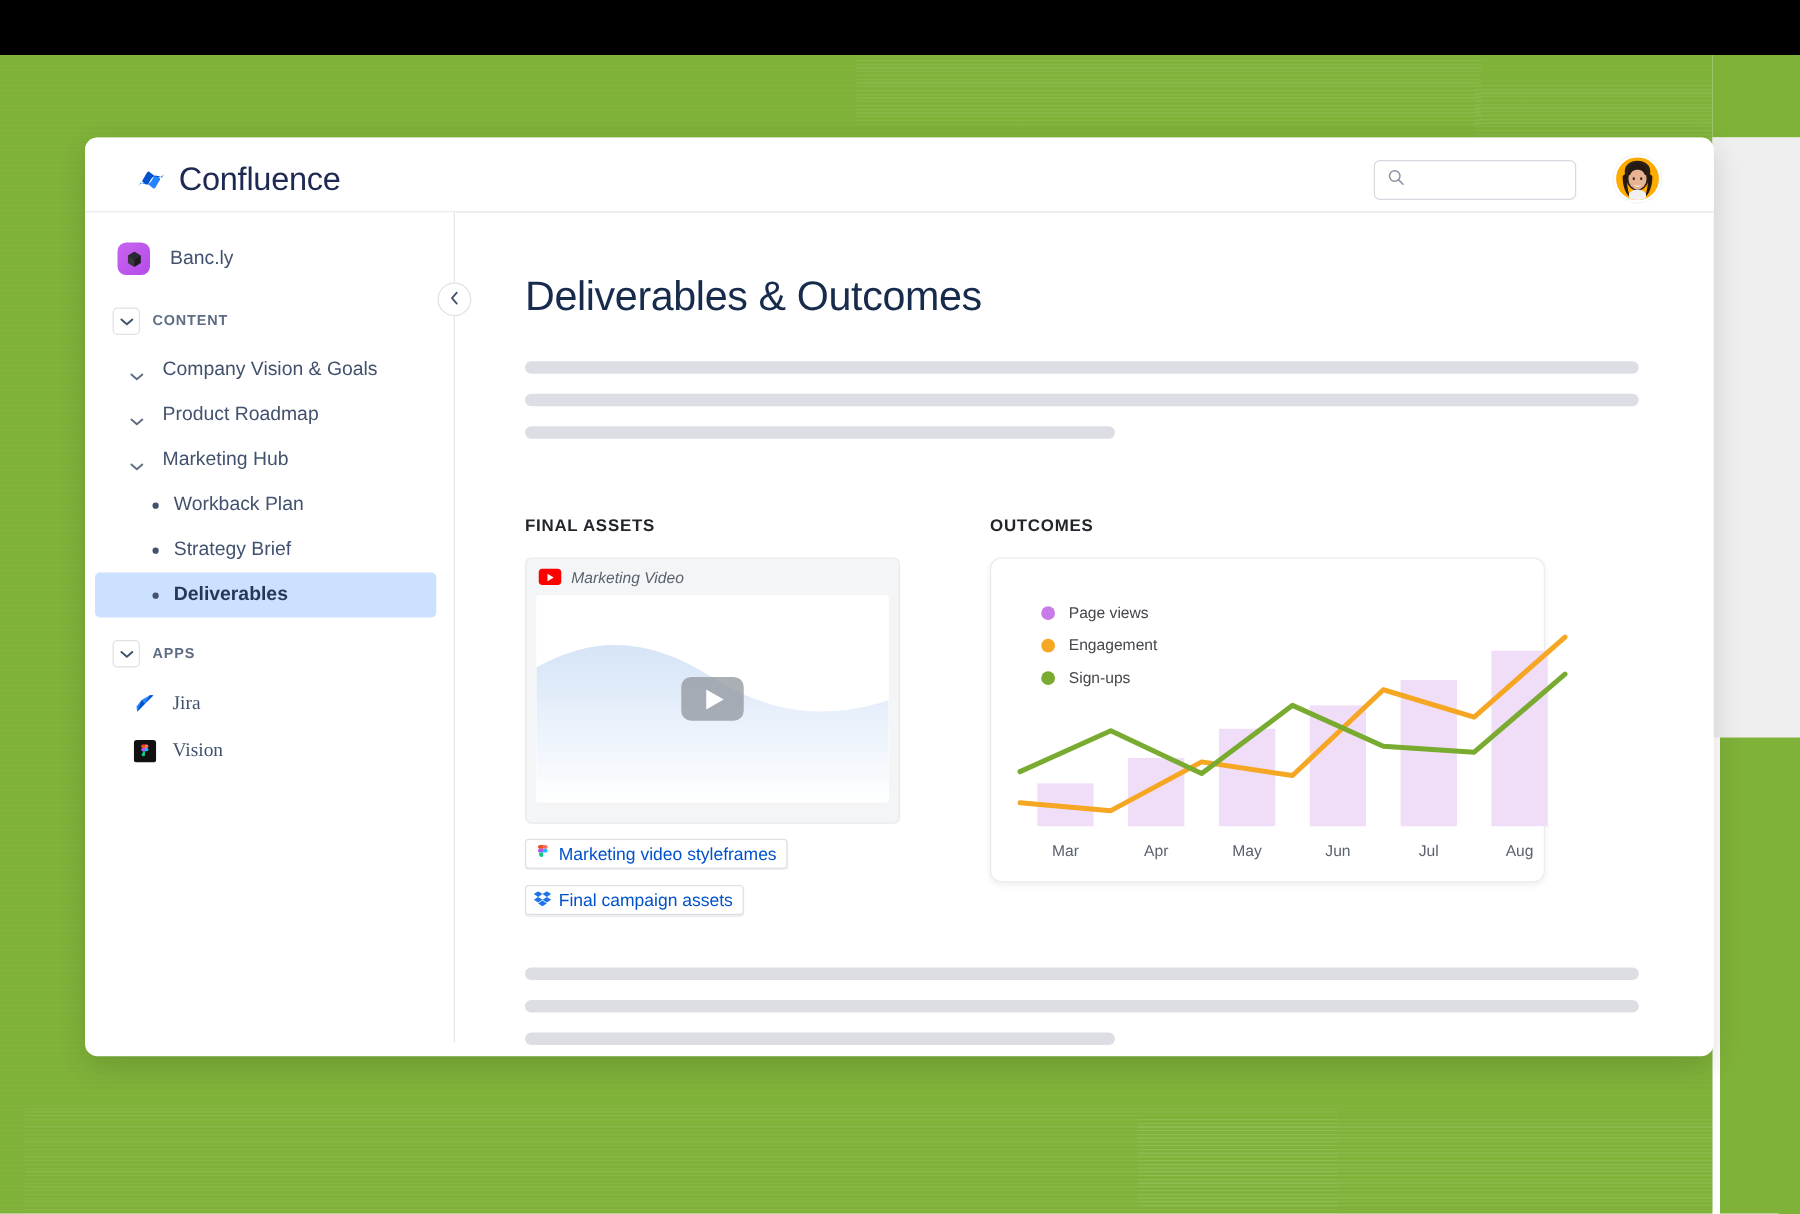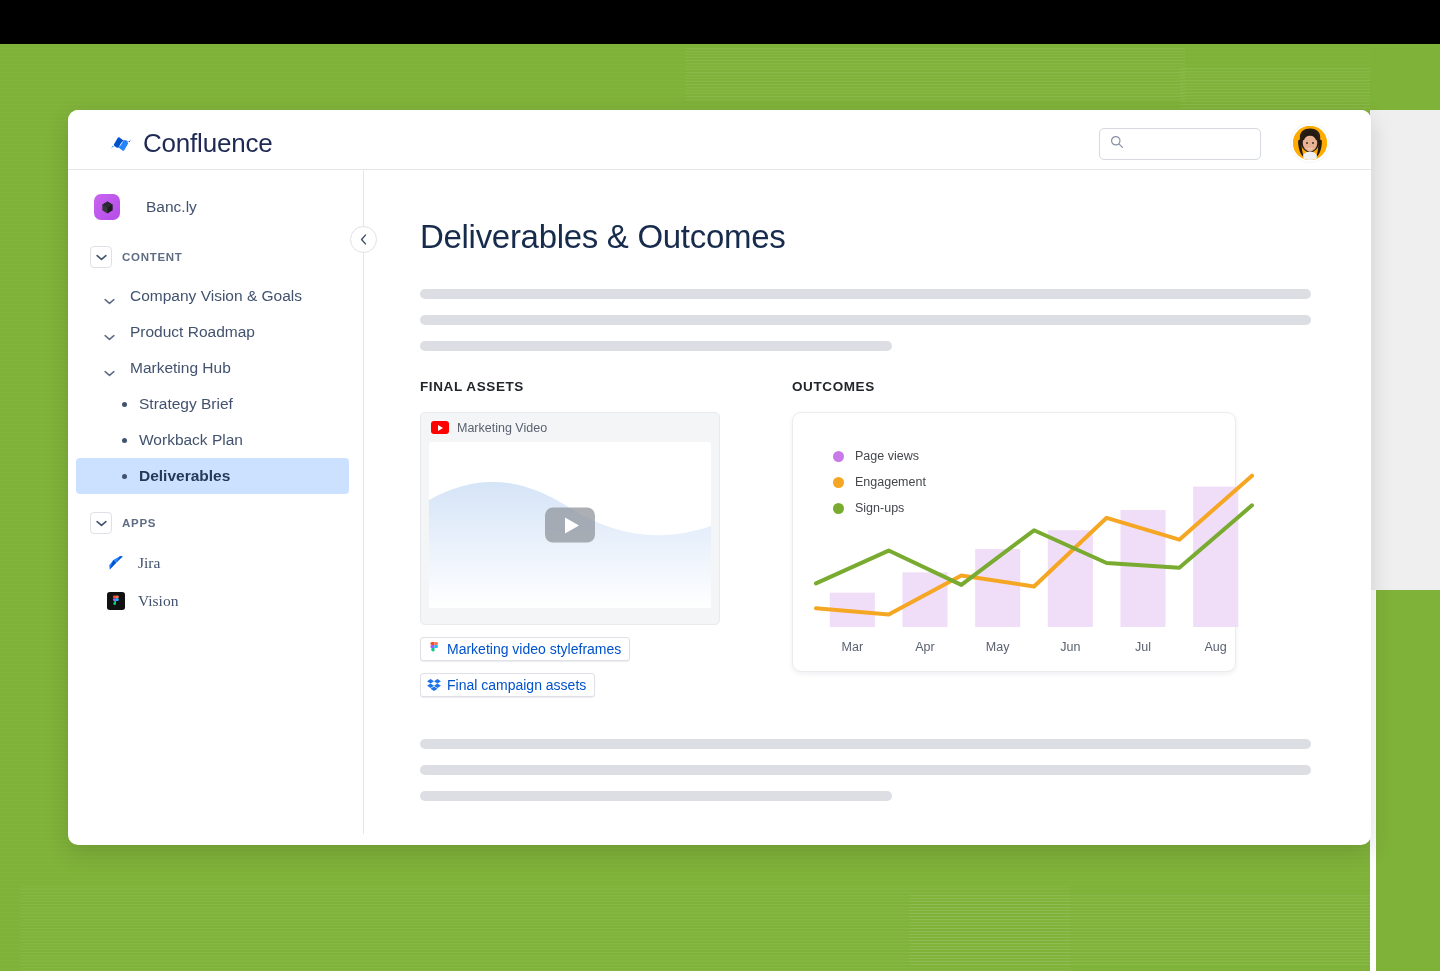--- a/index.html
+++ b/index.html
@@ -135,21 +135,21 @@
   .body-split { display: flex; height: 664px; }
 
   .sidebar {
     width: 296px;
     border-right: 1px solid #e4e6ea;
     padding-top: 16px;
     position: relative;
     background: #fff;
   }
   .space-row {
-    display: flex; align-items: center; gap: 26px;
+    display: flex; align-items: center; gap: 16px;
     padding: 8px 0 8px 26px;
   }
   .space-icon {
     width: 26px; height: 26px; border-radius: 7px;
     background: linear-gradient(135deg,#c964f0,#b44ce8);
     display: flex; align-items: center; justify-content: center;
   }
   .space-name { font-size: 15.5px; color: #42526e; }
 
   .section-row {
@@ -206,34 +206,35 @@
 
   
   .content { flex: 1; padding: 48px 60px 0 56px; position: relative; }
   .page-title {
     font-size: 33px; font-weight: 400; color: #172b4d; letter-spacing: -0.3px;
   }
   .skel { background: #dcdee3; border-radius: 5px; height: 10px; }
   .skel-group-top { margin-top: 33px; }
   .skel-group-top .skel + .skel { margin-top: 16px; }
 
-  .cols { display: flex; gap: 72px; margin-top: 28px; }
+  .cols { display: flex; gap: 72px; margin-top: 62px; }
   .col-left { width: 300px; }
   .col-right { flex: 1; }
   .col-head {
     font-size: 13.5px; font-weight: 700; letter-spacing: .6px; color: #22262b;
     margin-bottom: 18px;
   }
 
   .video-card {
     width: 300px; height: 213px;
     background: #f4f5f7;
     border: 1px solid #e8eaee;
     border-radius: 5px;
     overflow: hidden;
+    font-style: italic;
   }
   .video-head {
     height: 29px; display: flex; align-items: center; gap: 8px; padding-left: 10px;
   }
   .yt-badge {
     width: 18px; height: 13px; background: #ff0000; border-radius: 3px;
     display: flex; align-items: center; justify-content: center;
   }
   .yt-badge .tri {
     width: 0; height: 0; border-left: 5px solid #fff;
@@ -387,26 +388,26 @@
         <span class="chev">
           <svg width="11" height="7" viewBox="0 0 12 8">
               <path d="M1 1.8 6 6.2 11 1.8" fill="none" stroke="#5e6c84" stroke-width="1.7" stroke-linecap="round" stroke-linejoin="round"></path>
             </svg>
         </span>
         <span class="nav-label">Marketing Hub</span>
       </div>
 
       <div class="nav-sub">
         <span class="bullet"></span>
-        <span class="nav-label">Strategy Brief</span>
+        <span class="nav-label">Workback Plan</span>
       </div>
 
       <div class="nav-sub">
         <span class="bullet"></span>
-        <span class="nav-label">Workback Plan</span>
+        <span class="nav-label">Strategy Brief</span>
       </div>
 
       <div class="nav-sub selected">
         <span class="bullet"></span>
         <span class="nav-label">Deliverables</span>
       </div>
 
 
       <div class="section-row">
         <span class="chev-box">

